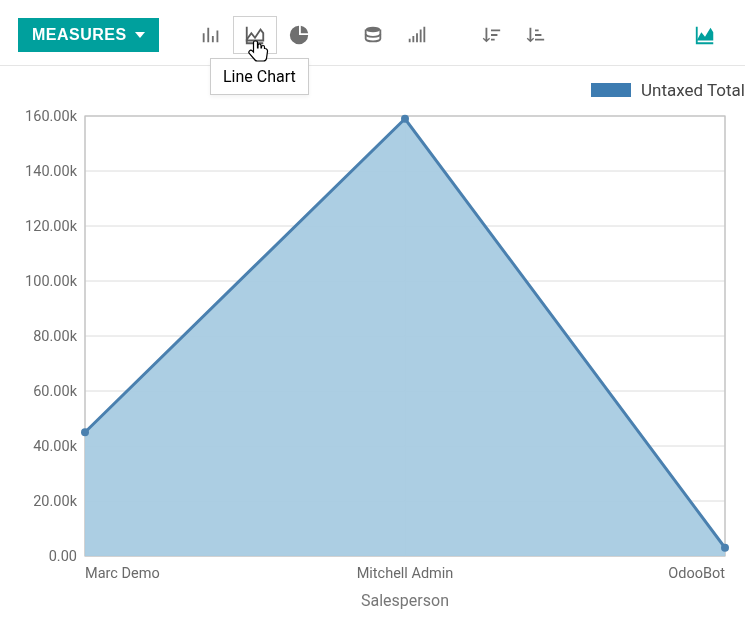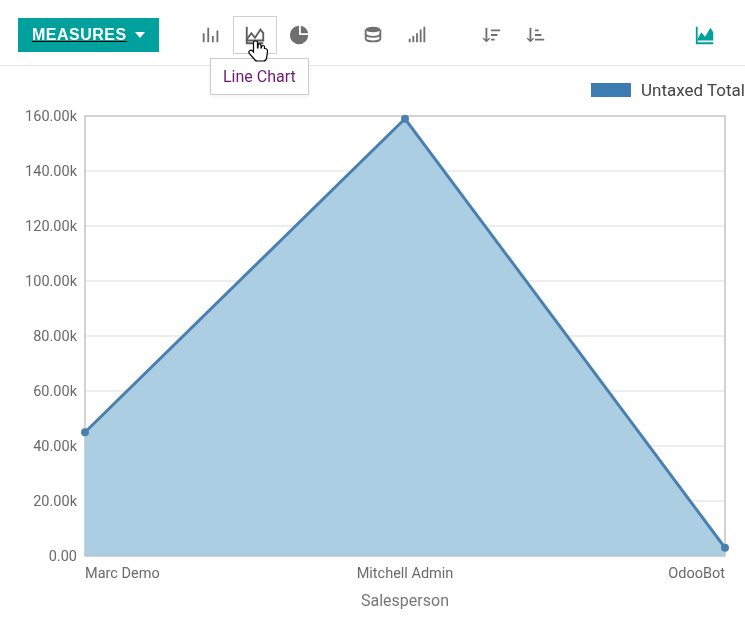--- a/index.html
+++ b/index.html
@@ -1,39 +1,39 @@
 <!DOCTYPE html>
 <html><head>
   <meta charset="utf-8">
   <style>
     * { box-sizing: border-box; margin: 0; padding: 0; }
     body { font-family: -apple-system, BlinkMacSystemFont, "Segoe UI", Roboto, Arial, sans-serif; background: #fff; width: 745px; height: 625px; overflow: hidden; }
     .toolbar {
       display: flex; align-items: center; padding: 14px 18px 10px 18px; gap: 12px;
-      border-bottom: 1px solid #e5e5e5; height: 66px; position: relative; text-decoration: underline;
+      border-bottom: 1px solid #e5e5e5; height: 66px; position: relative;
     }
     .measures-btn {
       background: #00a09d; color: #fff; border: none; padding: 8px 14px;
       font-size: 16px; font-weight: 700; letter-spacing: 0.5px; cursor: pointer;
       display: flex; align-items: center; gap: 8px;
     }
     .caret-down { width: 0; height: 0; border-left: 5px solid transparent; border-right: 5px solid transparent; border-top: 6px solid #fff; display: inline-block; }
     .icon-group { display: flex; align-items: center; margin-left: 18px; }
     .icon-btn {
       width: 44px; height: 38px; display: flex; align-items: center; justify-content: center;
       border: 1px solid transparent; cursor: pointer; background: #fff;
     }
     .icon-btn.active { background: #fff; border: 1px solid #d0d0d0; }
     .icon-btn svg { width: 22px; height: 22px; fill: #6f6f6f; }
     .icon-btn.active svg { fill: #5c5c5c; }
     .spacer { flex: 1; }
     .area-btn svg { fill: #00a09d; }
     .tooltip {
       position: absolute; top: 58px; left: 210px; background: #fff; border: 1px solid #ccc;
-      padding: 8px 12px; font-size: 16px; color: #701a75; white-space: nowrap; z-index: 10;
+      padding: 8px 12px; font-size: 16px; color: #000000; white-space: nowrap; z-index: 10;
       box-shadow: 0 2px 4px rgba(0,0,0,0.05);
     }
     .cursor-hand {
       position: absolute; top: 38px; left: 246px; z-index: 11; pointer-events: none;
     }
     .legend {
       display: flex; justify-content: flex-end; align-items: center; gap: 10px;
       padding: 14px 0 6px 0; font-size: 17px; color: #444;
     }
     .legend-swatch { width: 40px; height: 14px; background: #3d7cb1; }

